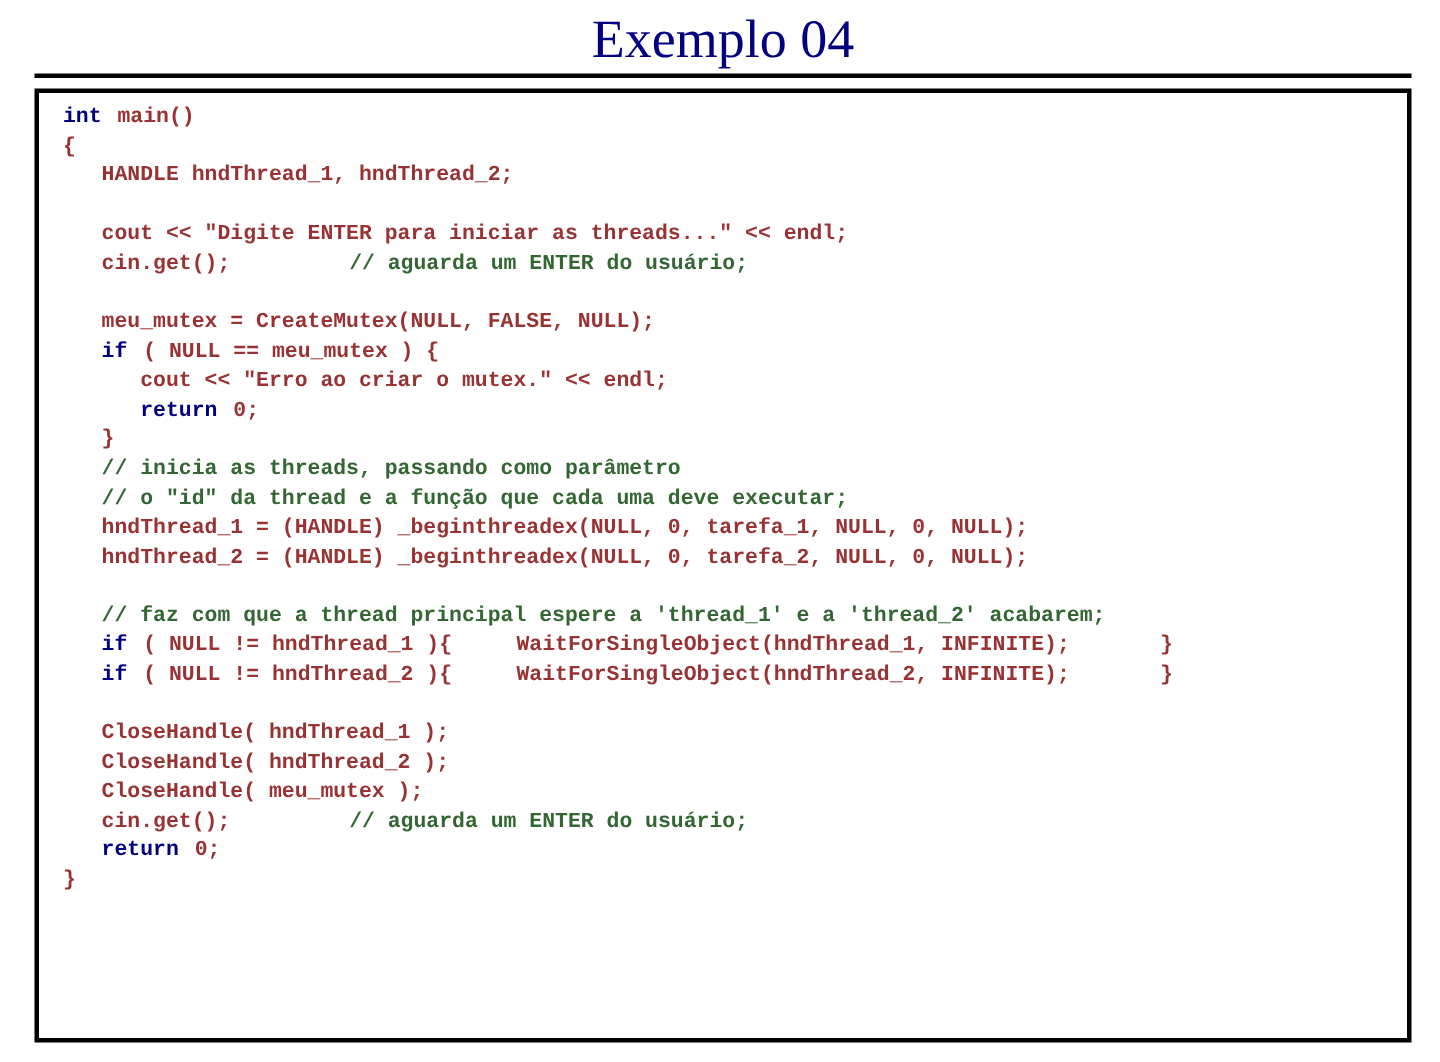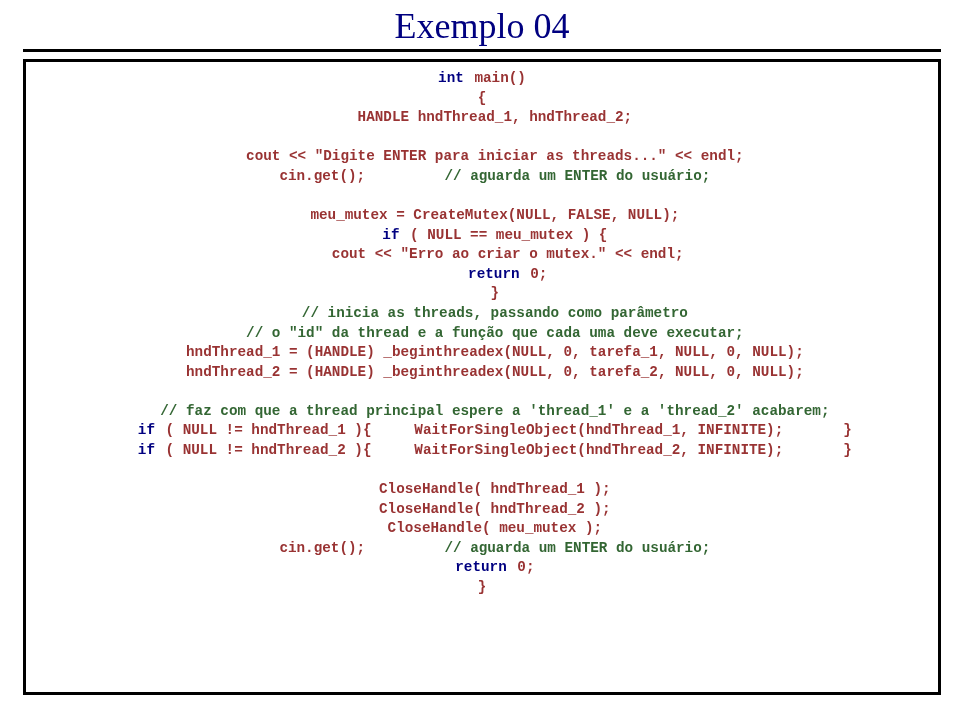--- a/index.html
+++ b/index.html
@@ -36,21 +36,20 @@
     padding: 6px 14px 10px 14px;
     overflow: hidden;
   }
   pre.code {
     font-family: "Courier New", Courier, monospace;
     font-weight: bold;
     font-size: 14.3px;
     line-height: 1.37;
     color: #993333;
     white-space: pre;
-    text-align: center;
   }
   .kw { color: #000080; }
   .cm { color: #336633; }
 </style>
 </head>
 <body>
 
 <div class="title">Exemplo 04</div>
 <div class="top-rule"></div>
 

